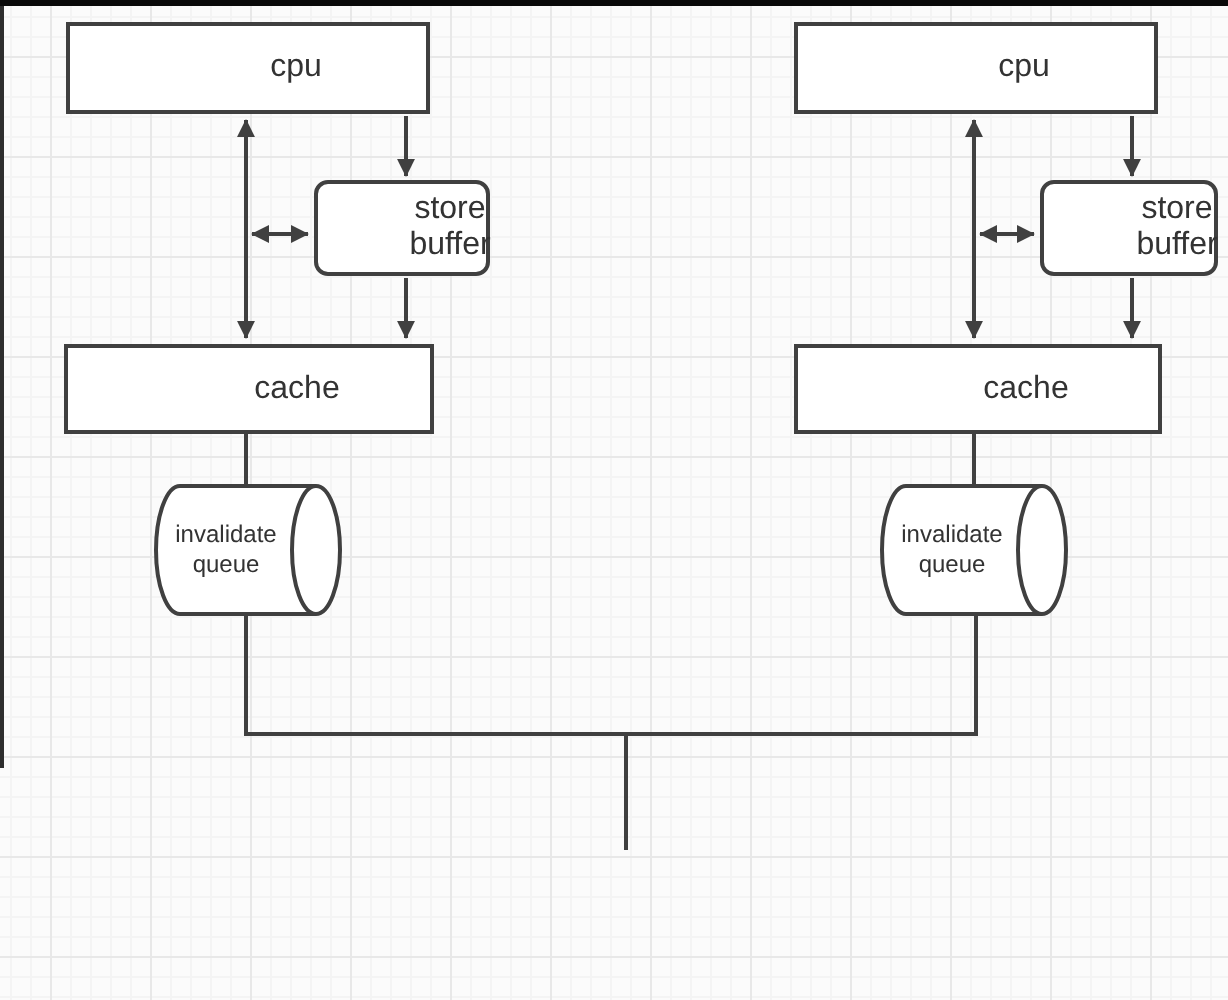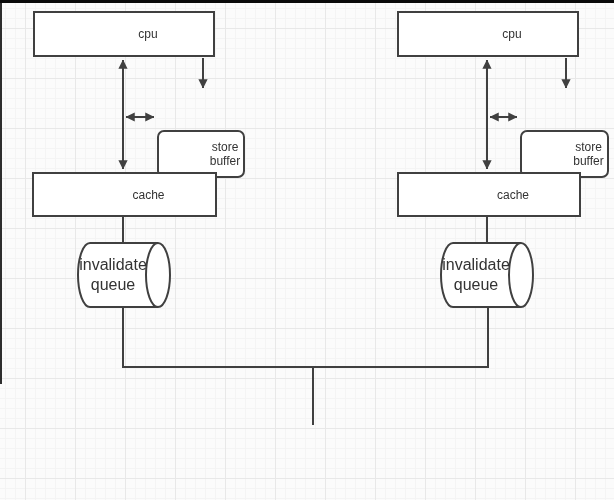--- a/index.html
+++ b/index.html
@@ -24,28 +24,28 @@
   }
   .leftbar {
     position: absolute; left: 0; top: 3px; width: 2px; height: 381px;
     background: #2e2e2e; z-index: 5;
   }
   svg.wires { position: absolute; left: 0; top: 0; z-index: 1; }
   .node {
     position: absolute; z-index: 2; box-sizing: border-box;
     background: #ffffff; border: 2px solid #404040;
     display: flex; align-items: center; justify-content: center;
-    font-size: 12px; color: #333333; text-align: center; padding-left: 48px;
+    font-size: 16px; color: #333333; text-align: center; padding-left: 48px;
   }
-  .node.rounded { border-radius: 7px; margin-top: 40px; }
+  .node.rounded { border-radius: 7px; }
   .node.memory  { border-radius: 5px; }
   .cyl-label {
     position: absolute; z-index: 3;
     display: flex; align-items: center; justify-content: center;
-    font-size: 16px; line-height: 1.25; color: #333333; text-align: center;
+    font-size: 12px; line-height: 1.25; color: #333333; text-align: center;
   }
 </style>
 </head>
 <body>
 
 <div class="canvas">
 
   <div class="topbar"></div>
   <div class="leftbar"></div>
 

